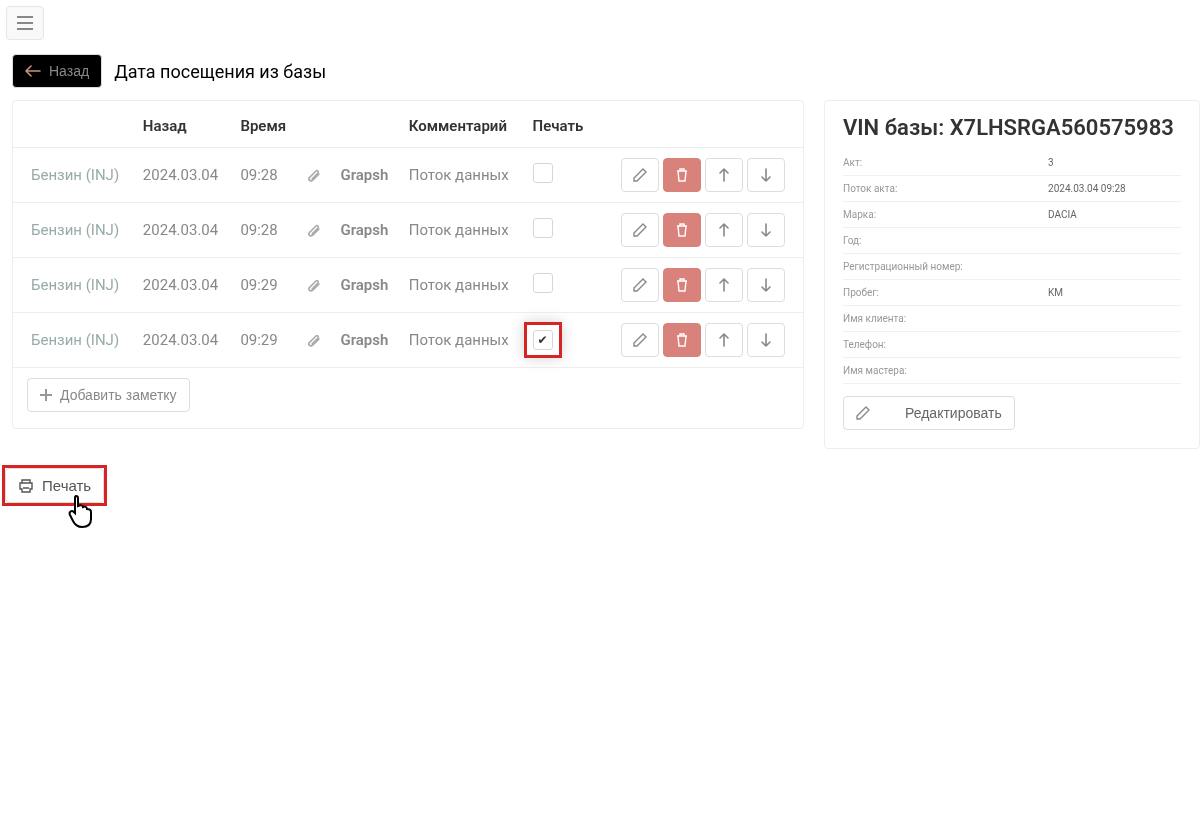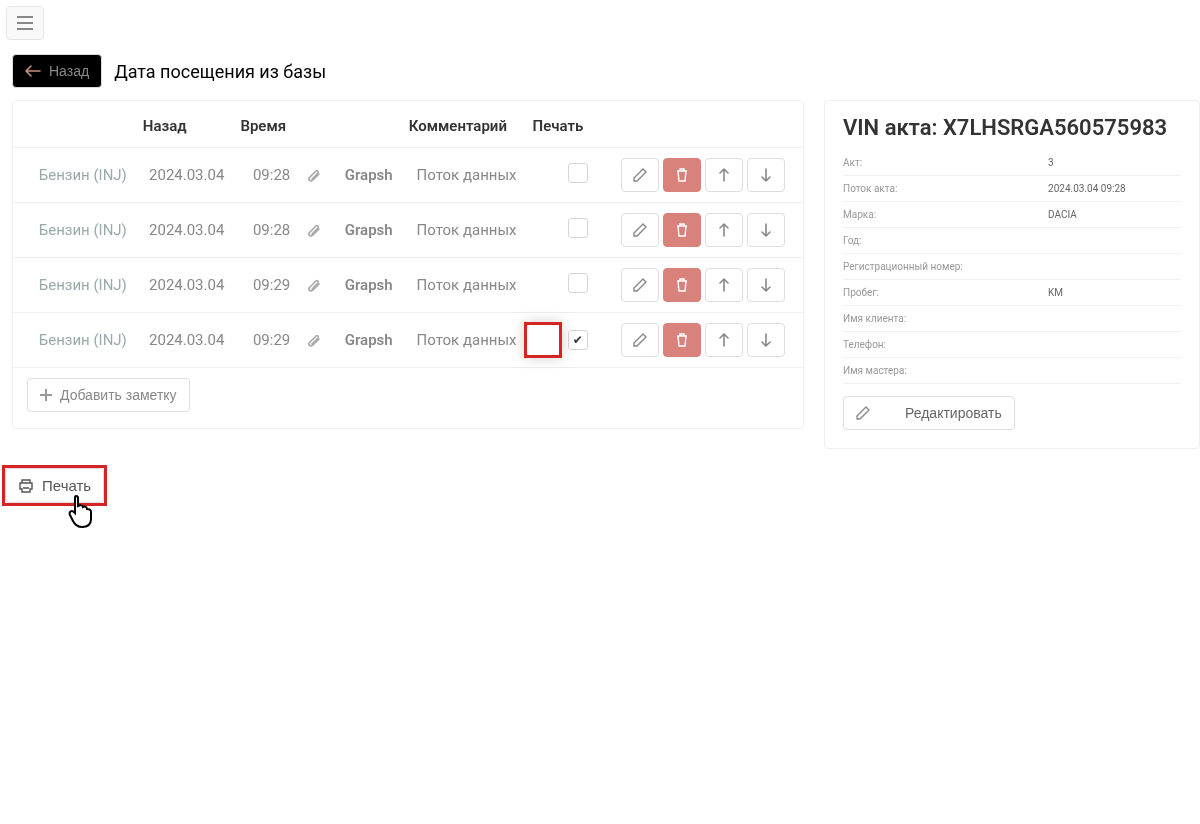--- a/index.html
+++ b/index.html
@@ -85,21 +85,20 @@
       padding: 16px 8px 12px 8px;
       border-bottom: 1px solid #eee;
       font-size: 15px;
     }
     table.visits td {
       padding: 10px 8px;
       border-bottom: 1px solid #eee;
       color: #888;
       vertical-align: middle;
       font-size: 15px;
-      text-align: right;
     }
     table.visits tr td:first-child, table.visits tr th:first-child { padding-left: 18px; }
     .attach-cell { color: #aaa; }
     .user-cell { font-weight: 600; color: #666; }
     .fuel-link { color: #9aa; }
     .checkbox {
       width: 20px;
       height: 20px;
       border: 1px solid #d6d6d6;
       border-radius: 3px;
@@ -329,21 +328,21 @@
         <svg width="12" height="12" viewBox="0 0 12 12">
             <path d="M6 0v12M0 6h12" stroke="#999" stroke-width="2"></path>
           </svg>
         <span>Добавить заметку</span>
       </button>
     </div>
   </div>
 
   <div class="right-panel">
     <div class="vin-title">
-      <span>VIN акта: </span><span>X7LHSRGA560575983</span>
+      <span>VIN базы: </span><span>X7LHSRGA560575983</span>
     </div>
     <table class="info-table">
       <tbody>
           <tr>
             <td>Акт:</td>
             <td class="val">3</td>
           </tr>
       <tr>
             <td>Поток акта:</td>
             <td class="val">2024.03.04 09:28</td>

